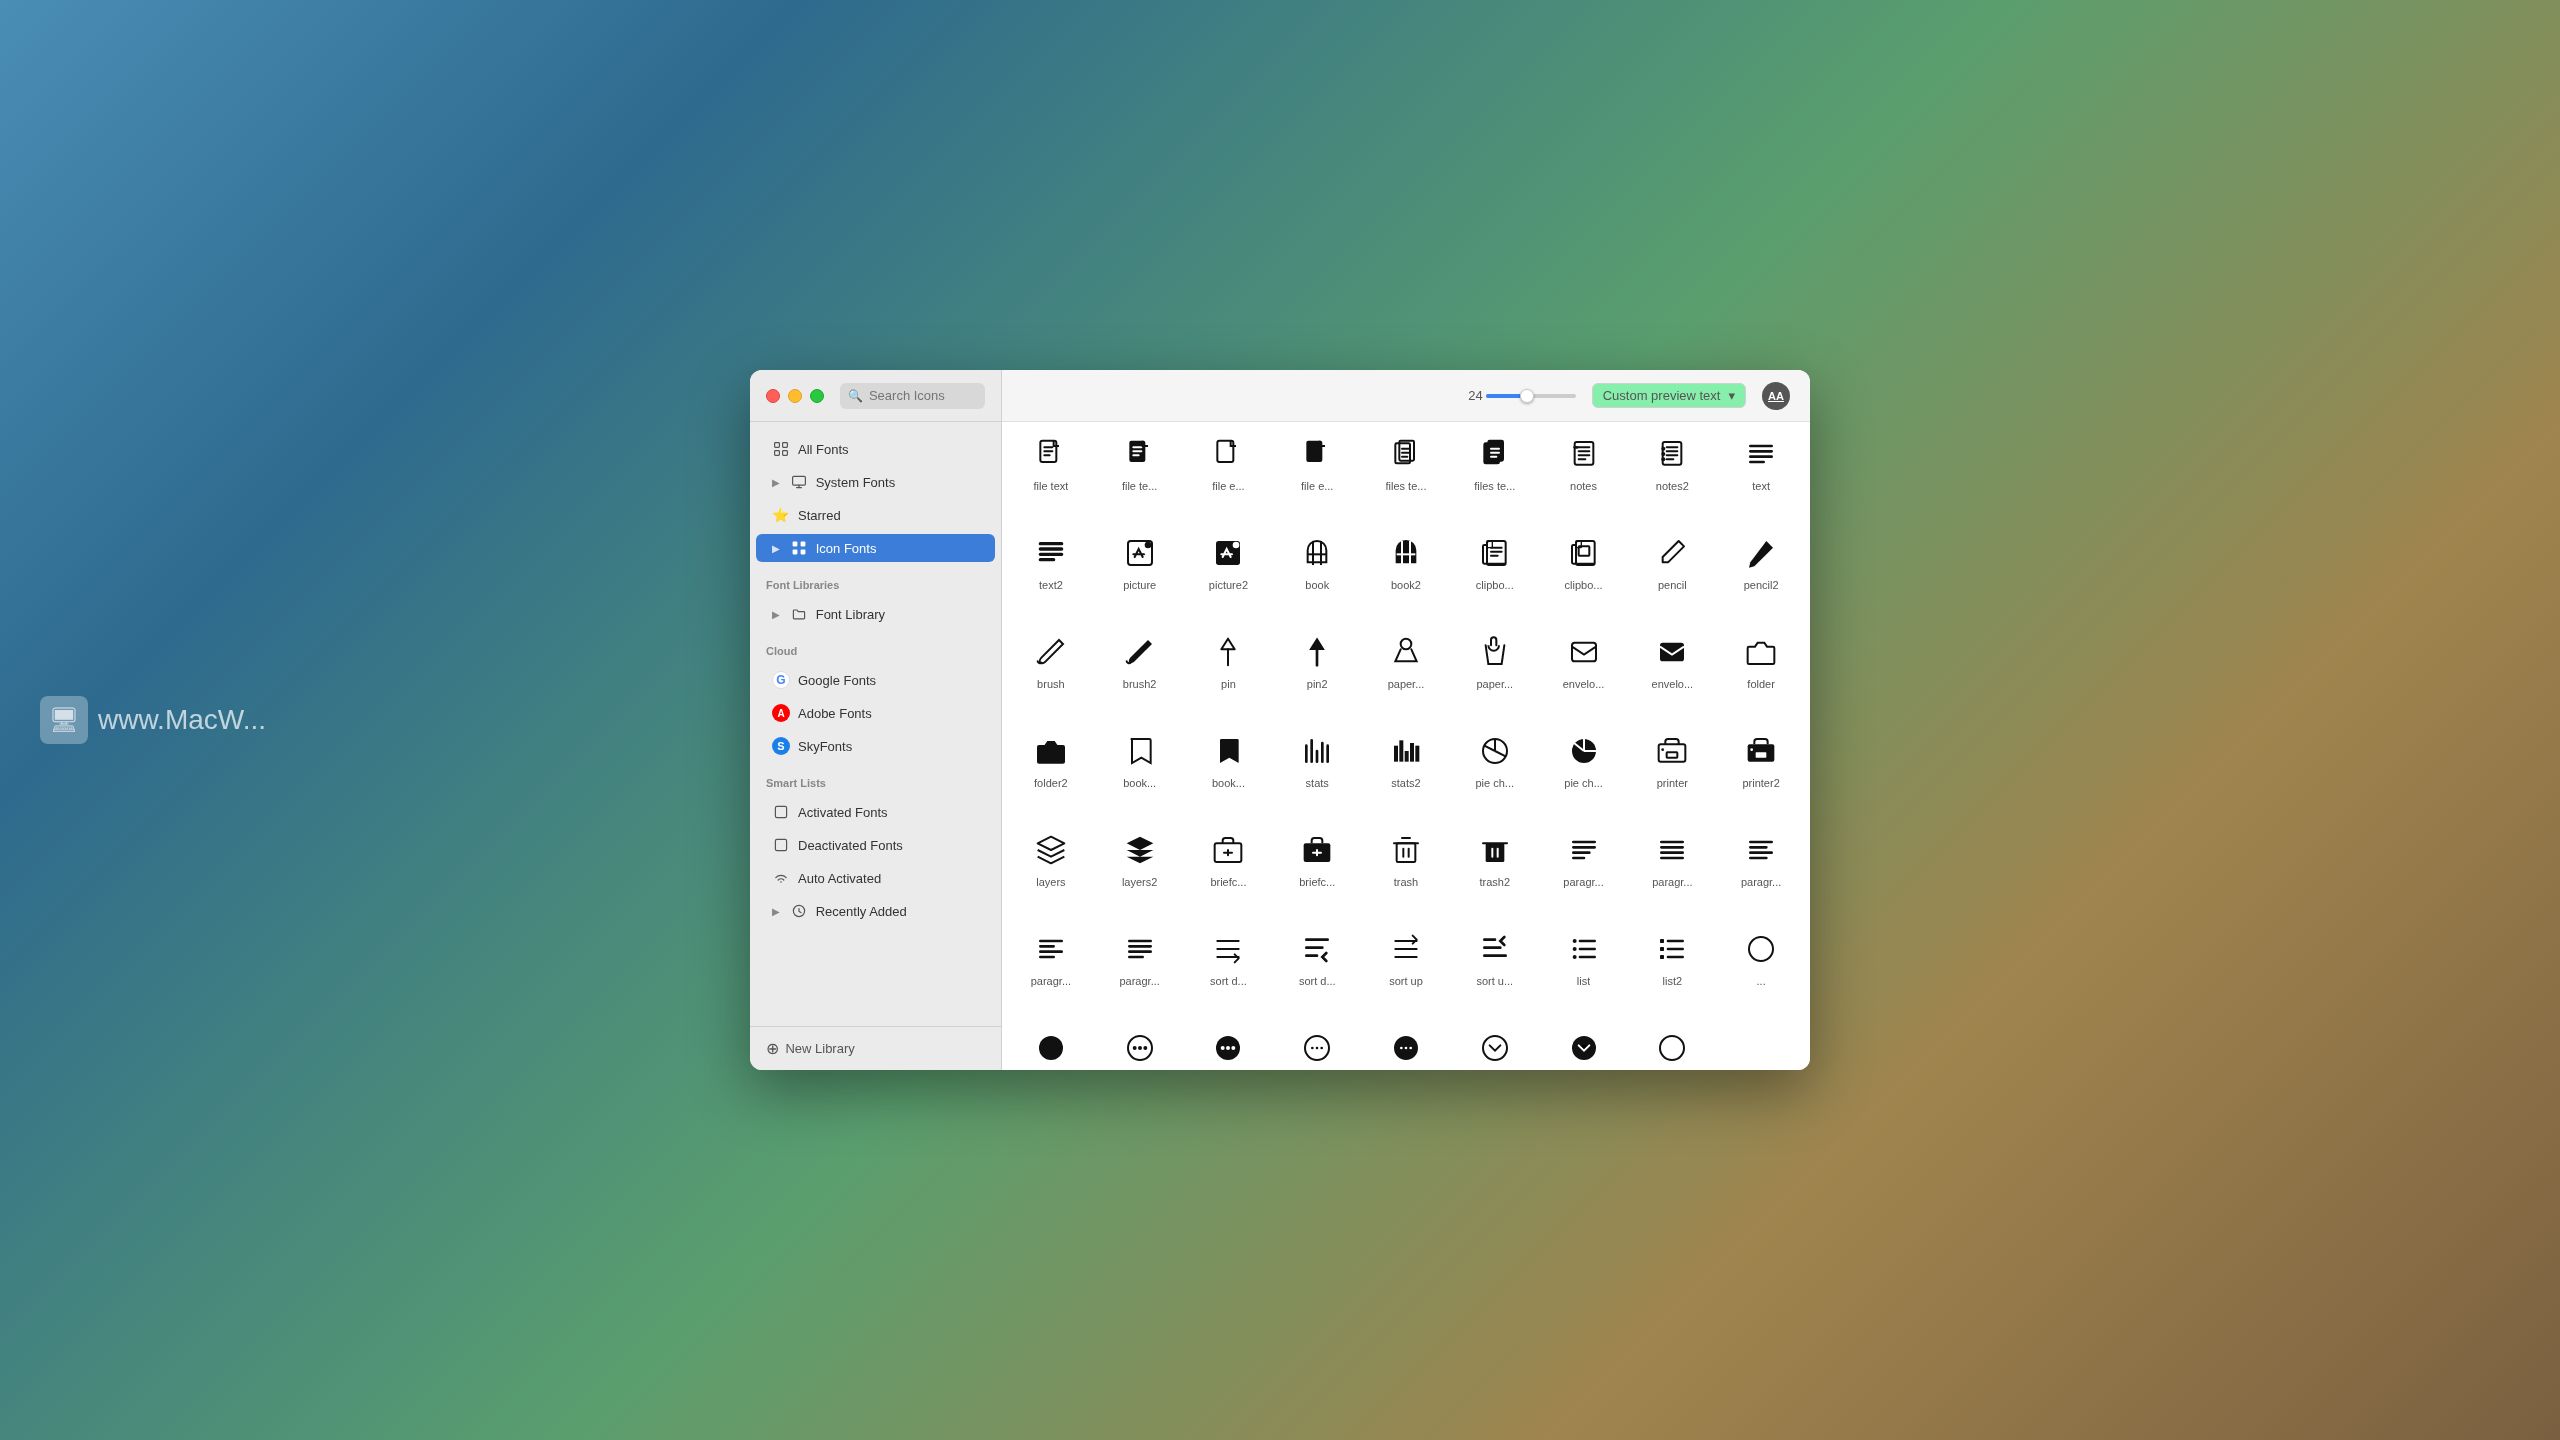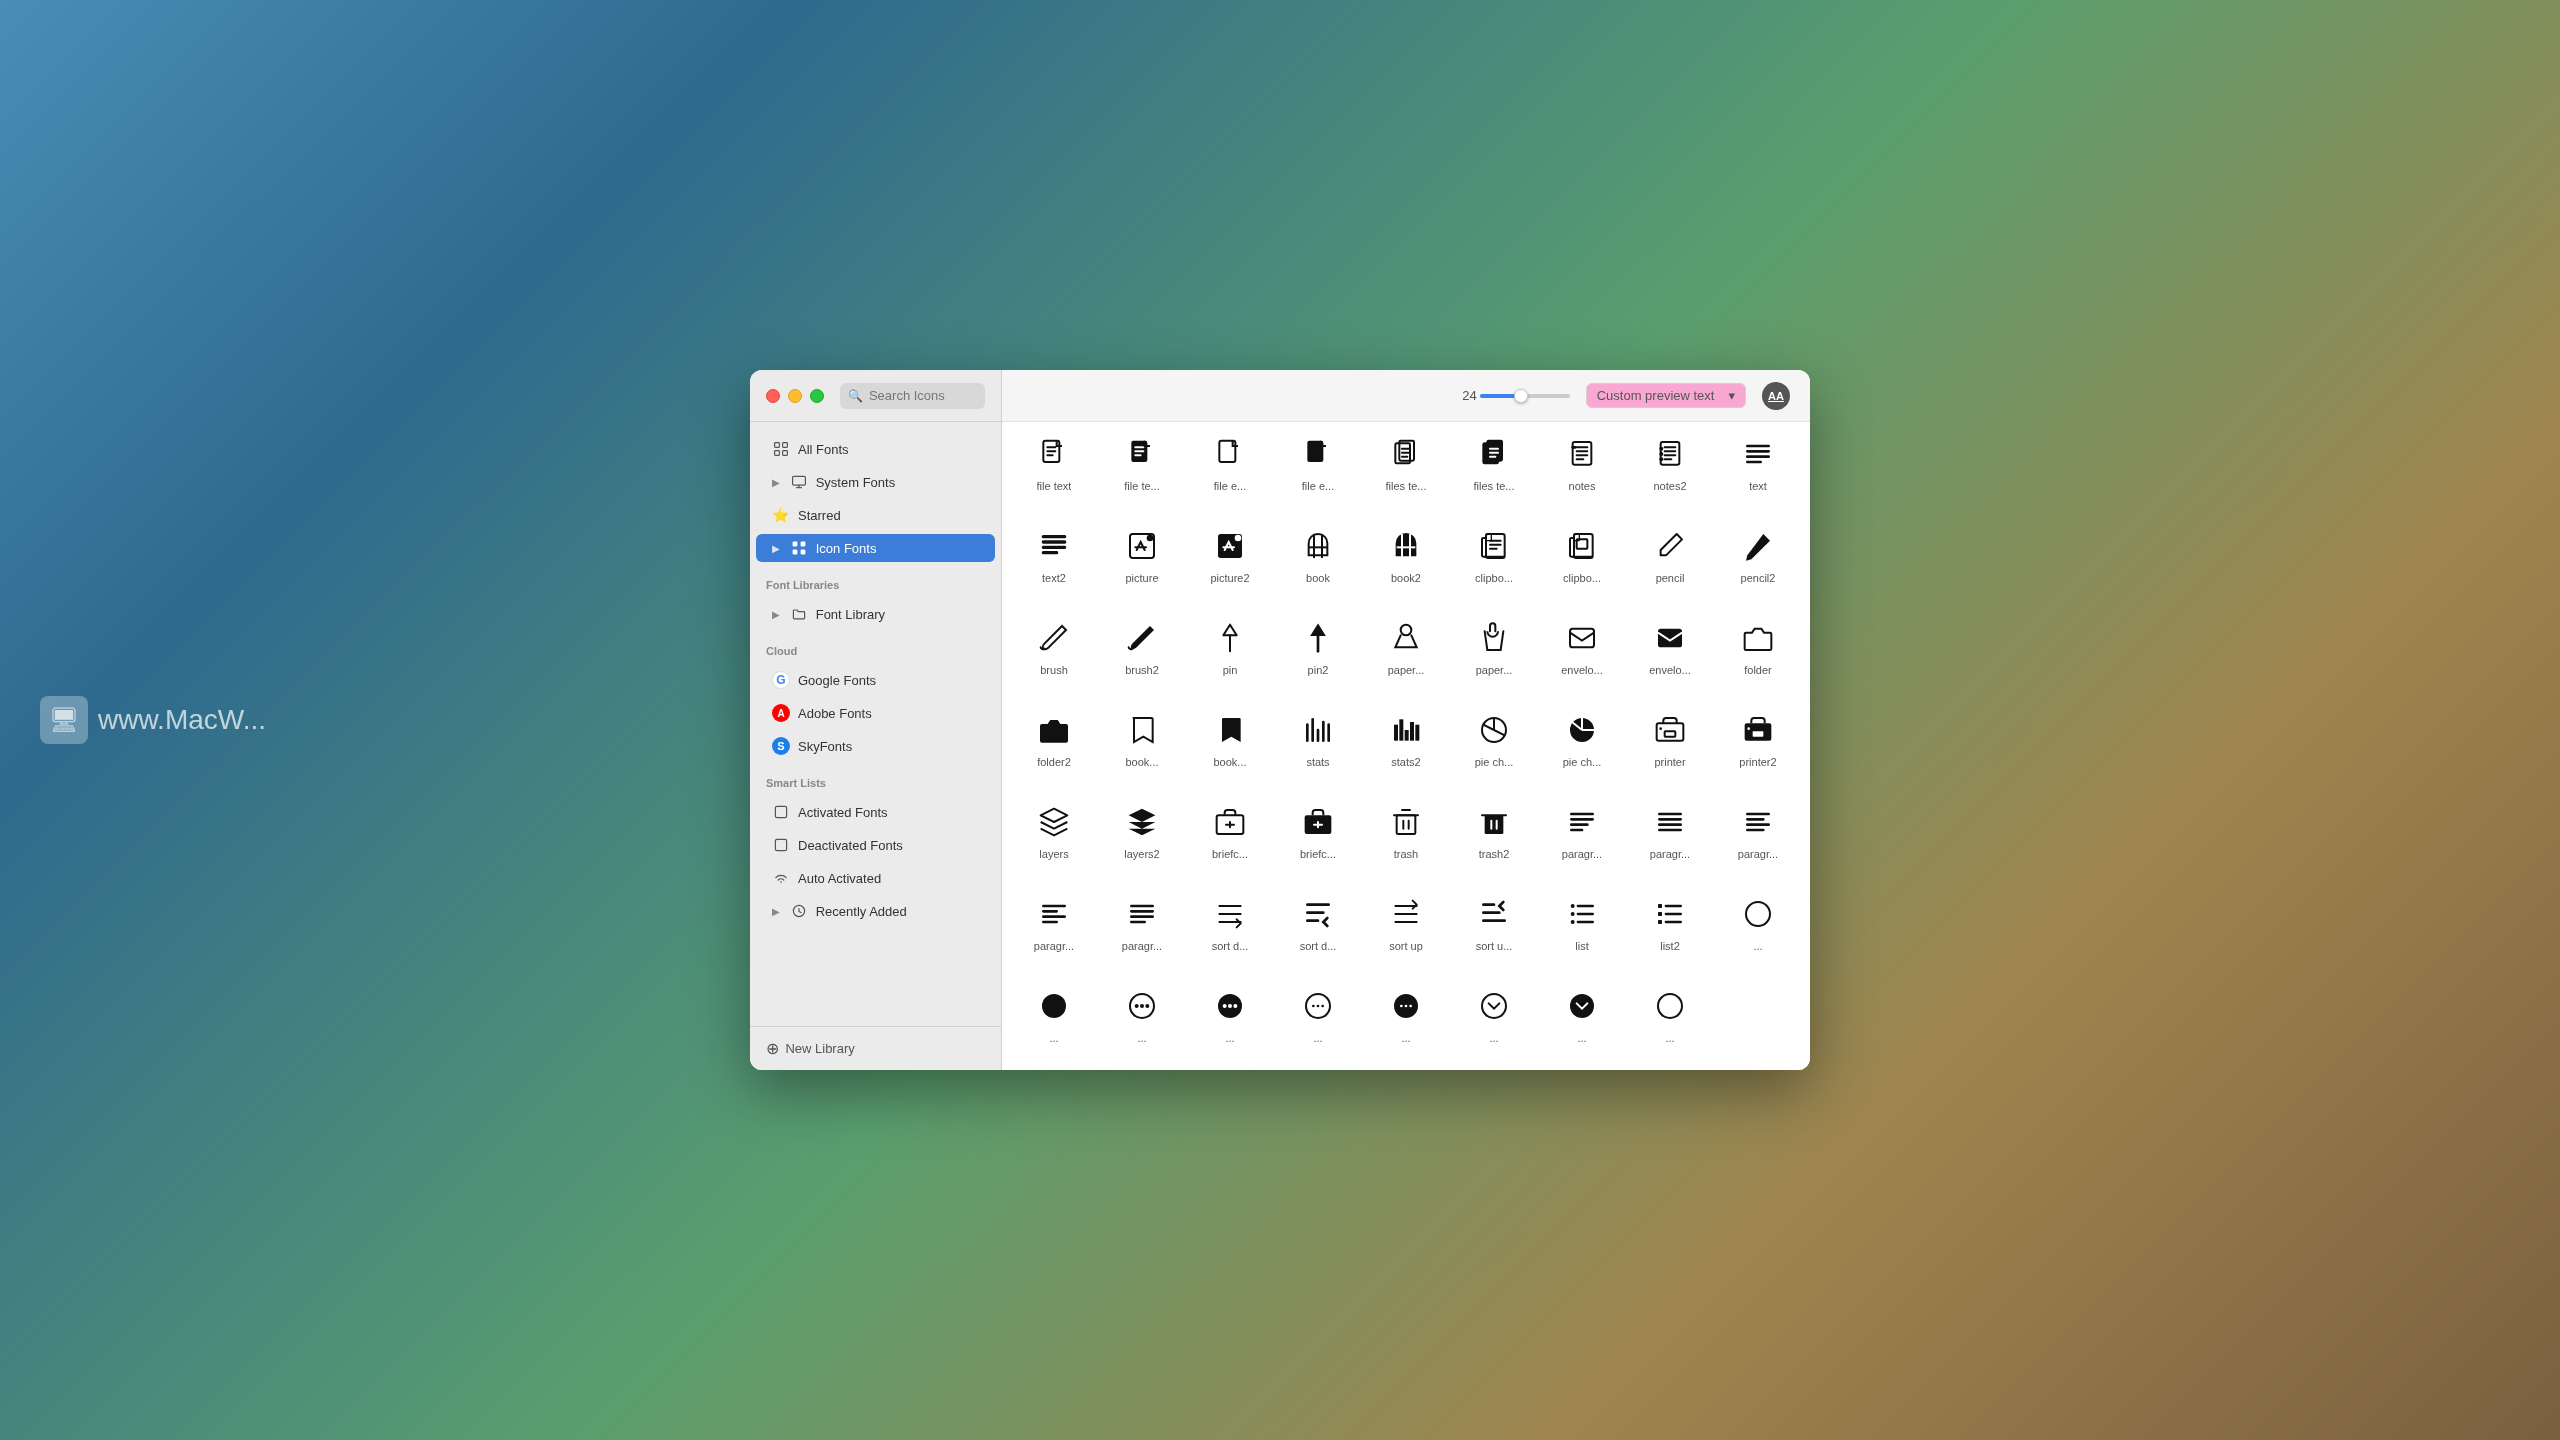--- a/index.html
+++ b/index.html
@@ -167,22 +167,22 @@
       height: 14px;
       background: white;
       border-radius: 50%;
       border: 1px solid #ccc;
       box-shadow: 0 1px 3px rgba(0,0,0,0.3);
     }
 
     .preview-dropdown {
       display: flex;
       align-items: center;
-      gap: 14px;
-      background: #f9a8d4;
+      gap: 8px;
+      background: #86efac;
       border: 1px solid #d0d0d0;
       border-radius: 6px;
       padding: 4px 10px;
       font-size: 13px;
       color: #555;
       cursor: pointer;
     }
 
     .avatar {
       width: 28px;
@@ -298,21 +298,21 @@
     }
 
     .section-count {
       font-size: 13px;
       color: #999;
     }
 
     .icons-grid {
       display: grid;
       grid-template-columns: repeat(9, 1fr);
-      gap: 8px;
+      gap: 15px;
       padding: 0 12px 12px;
     }
 
     .icon-item {
       display: flex;
       flex-direction: column;
       align-items: center;
       padding: 14px 8px;
       cursor: pointer;
       border-radius: 6px;

